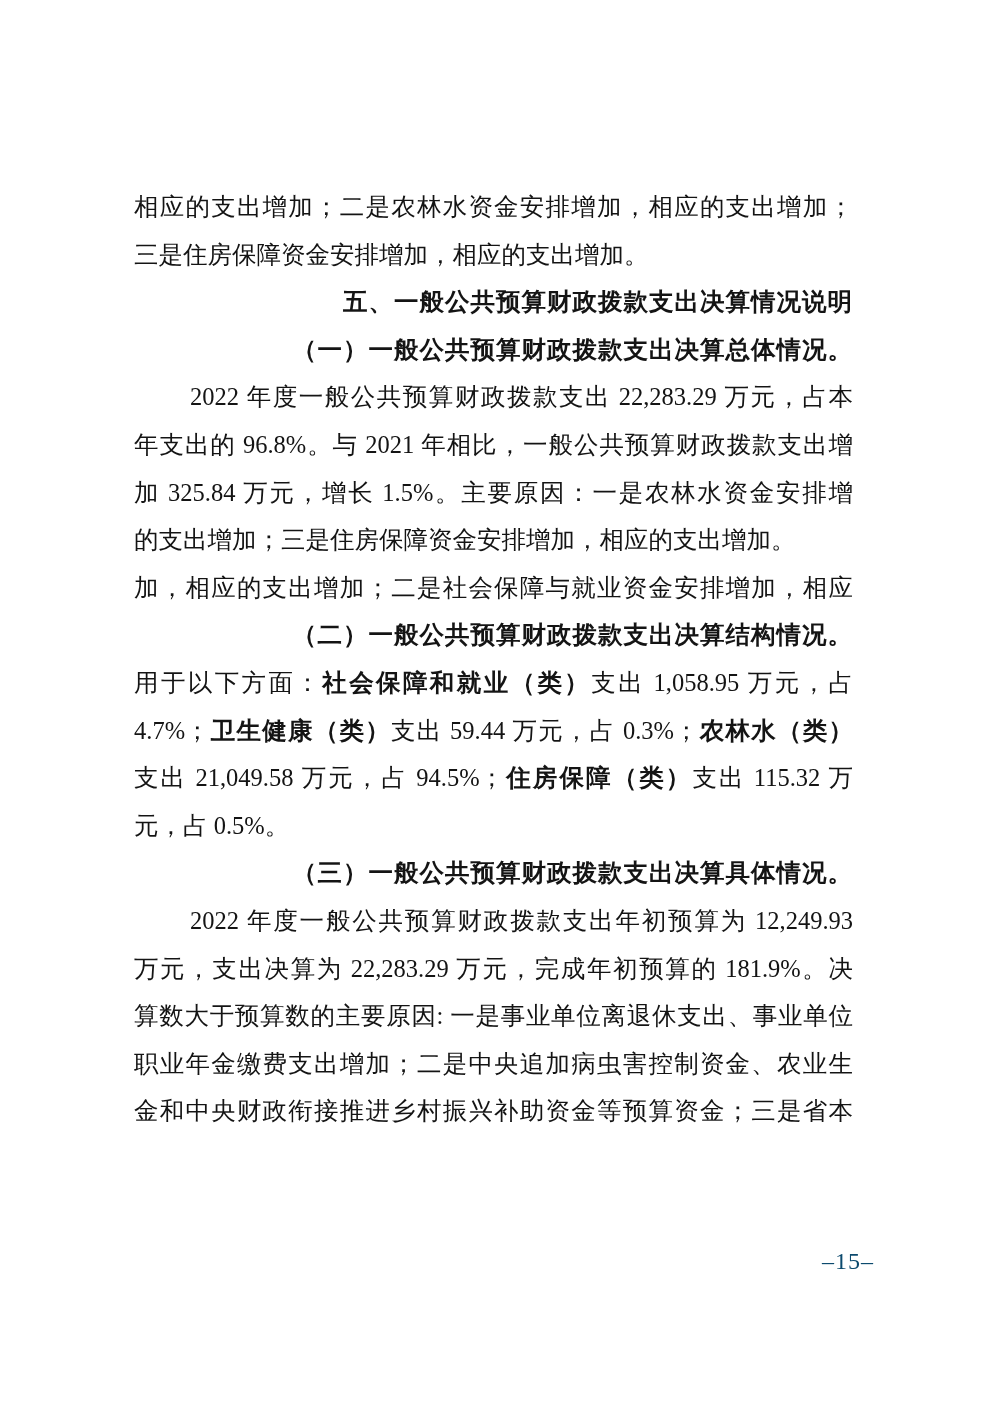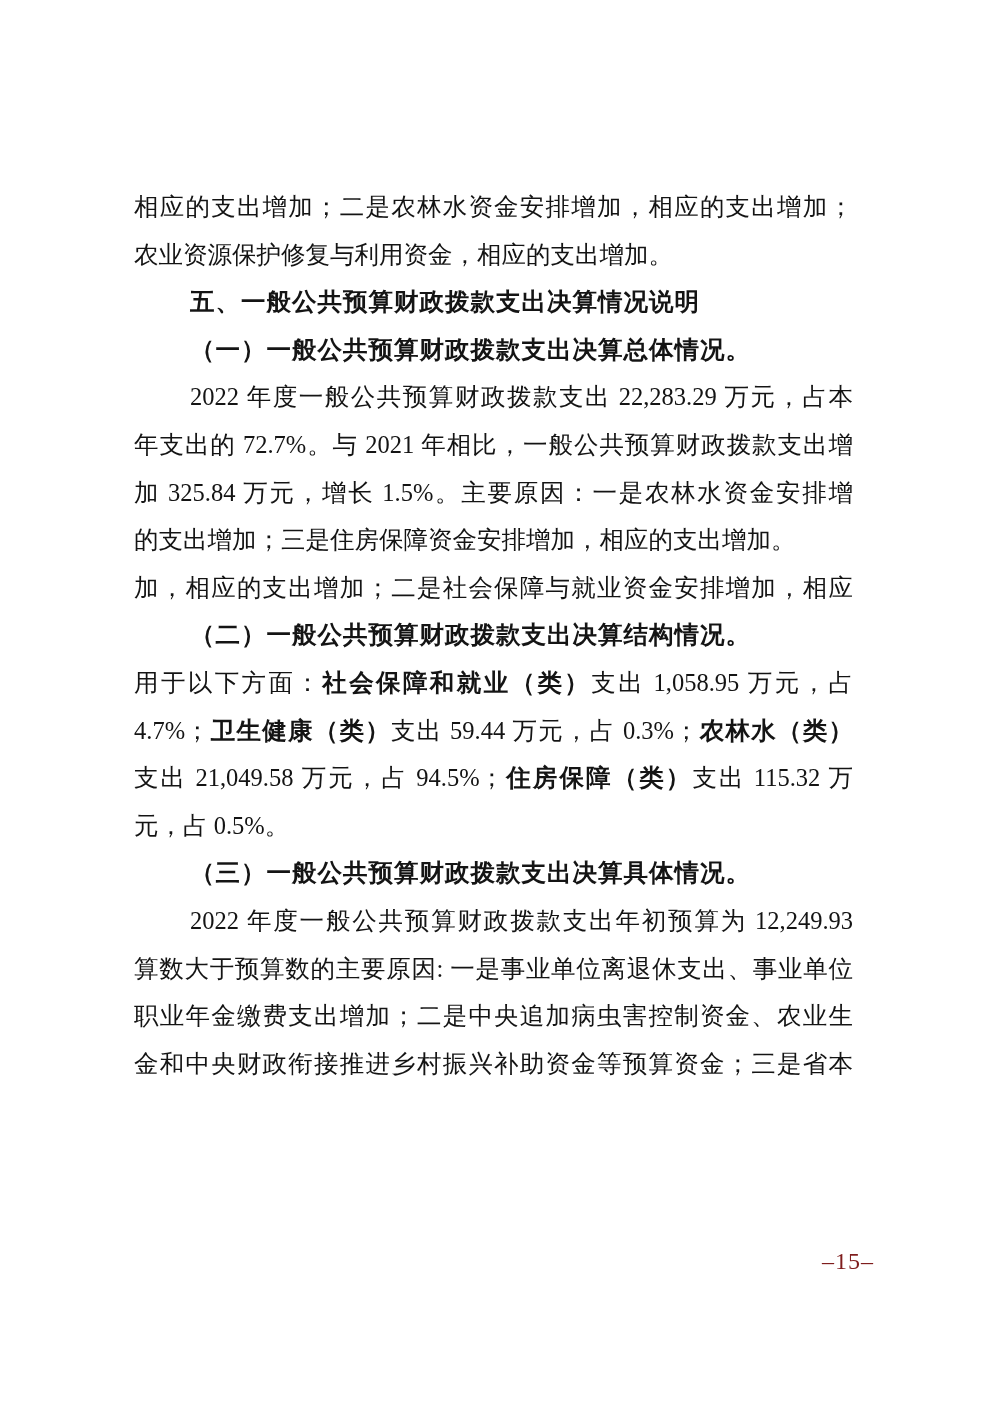--- a/index.html
+++ b/index.html
@@ -33,57 +33,58 @@
   }
   .line.fill {
     text-align-last: justify;
     white-space: normal;
   }
   .line.indent {
     text-indent: 56px;
   }
   .line.heading {
     font-weight: 700;
-    text-align: left;
+    text-align: right;
     text-align-last: auto;
     white-space: nowrap;
     letter-spacing: 1px;
   }
   .seg.b {
     font-weight: 700;
   }
   .page-number {
     position: absolute;
     left: 822px;
     top: 1246px;
     font-size: 24px;
     line-height: 30px;
-    color: #7f1d1d;
+    color: #0c4a6e;
     letter-spacing: 1px;
   }
 </style>
 </head>
 <body>
 
 <div class="page">
   <div class="textblock">
       <div class="line fill"><span class="seg">相应的支出增加；二是农林水资金安排增加，相应的支出增加；</span></div>
-      <div class="line"><span class="seg">农业资源保护修复与利用资金，相应的支出增加。</span></div>
+      <div class="line"><span class="seg">三是住房保障资金安排增加，相应的支出增加。</span></div>
       <div class="line heading indent"><span class="seg b">五、一般公共预算财政拨款支出决算情况说明</span></div>
       <div class="line heading indent"><span class="seg b">（一）一般公共预算财政拨款支出决算总体情况。</span></div>
       <div class="line indent fill"><span class="seg">2022 年度一般公共预算财政拨款支出 22,283.29 万元，占本</span></div>
-      <div class="line fill"><span class="seg">年支出的 72.7%。与 2021 年相比，一般公共预算财政拨款支出增</span></div>
+      <div class="line fill"><span class="seg">年支出的 96.8%。与 2021 年相比，一般公共预算财政拨款支出增</span></div>
       <div class="line fill"><span class="seg">加 325.84 万元，增长 1.5%。主要原因：一是农林水资金安排增</span></div>
       <div class="line"><span class="seg">的支出增加；三是住房保障资金安排增加，相应的支出增加。</span></div>
       <div class="line fill"><span class="seg">加，相应的支出增加；二是社会保障与就业资金安排增加，相应</span></div>
       <div class="line heading indent"><span class="seg b">（二）一般公共预算财政拨款支出决算结构情况。</span></div>
       <div class="line fill"><span class="seg">用于以下方面：</span><span class="seg b">社会保障和就业（类）</span><span class="seg">支出 1,058.95 万元，占</span></div>
       <div class="line fill"><span class="seg">4.7%；</span><span class="seg b">卫生健康（类）</span><span class="seg">支出 59.44 万元，占 0.3%；</span><span class="seg b">农林水（类）</span></div>
       <div class="line fill"><span class="seg">支出 21,049.58 万元，占 94.5%；</span><span class="seg b">住房保障（类）</span><span class="seg">支出 115.32 万</span></div>
       <div class="line"><span class="seg">元，占 0.5%。</span></div>
       <div class="line heading indent"><span class="seg b">（三）一般公共预算财政拨款支出决算具体情况。</span></div>
       <div class="line indent fill"><span class="seg">2022 年度一般公共预算财政拨款支出年初预算为 12,249.93</span></div>
+      <div class="line fill"><span class="seg">万元，支出决算为 22,283.29 万元，完成年初预算的 181.9%。决</span></div>
       <div class="line fill"><span class="seg">算数大于预算数的主要原因: 一是事业单位离退休支出、事业单位</span></div>
       <div class="line fill"><span class="seg">职业年金缴费支出增加；二是中央追加病虫害控制资金、农业生</span></div>
       <div class="line fill"><span class="seg">金和中央财政衔接推进乡村振兴补助资金等预算资金；三是省本</span></div>
     </div>
   <div class="page-number">–15–</div>
 </div>
 
 </body></html>

